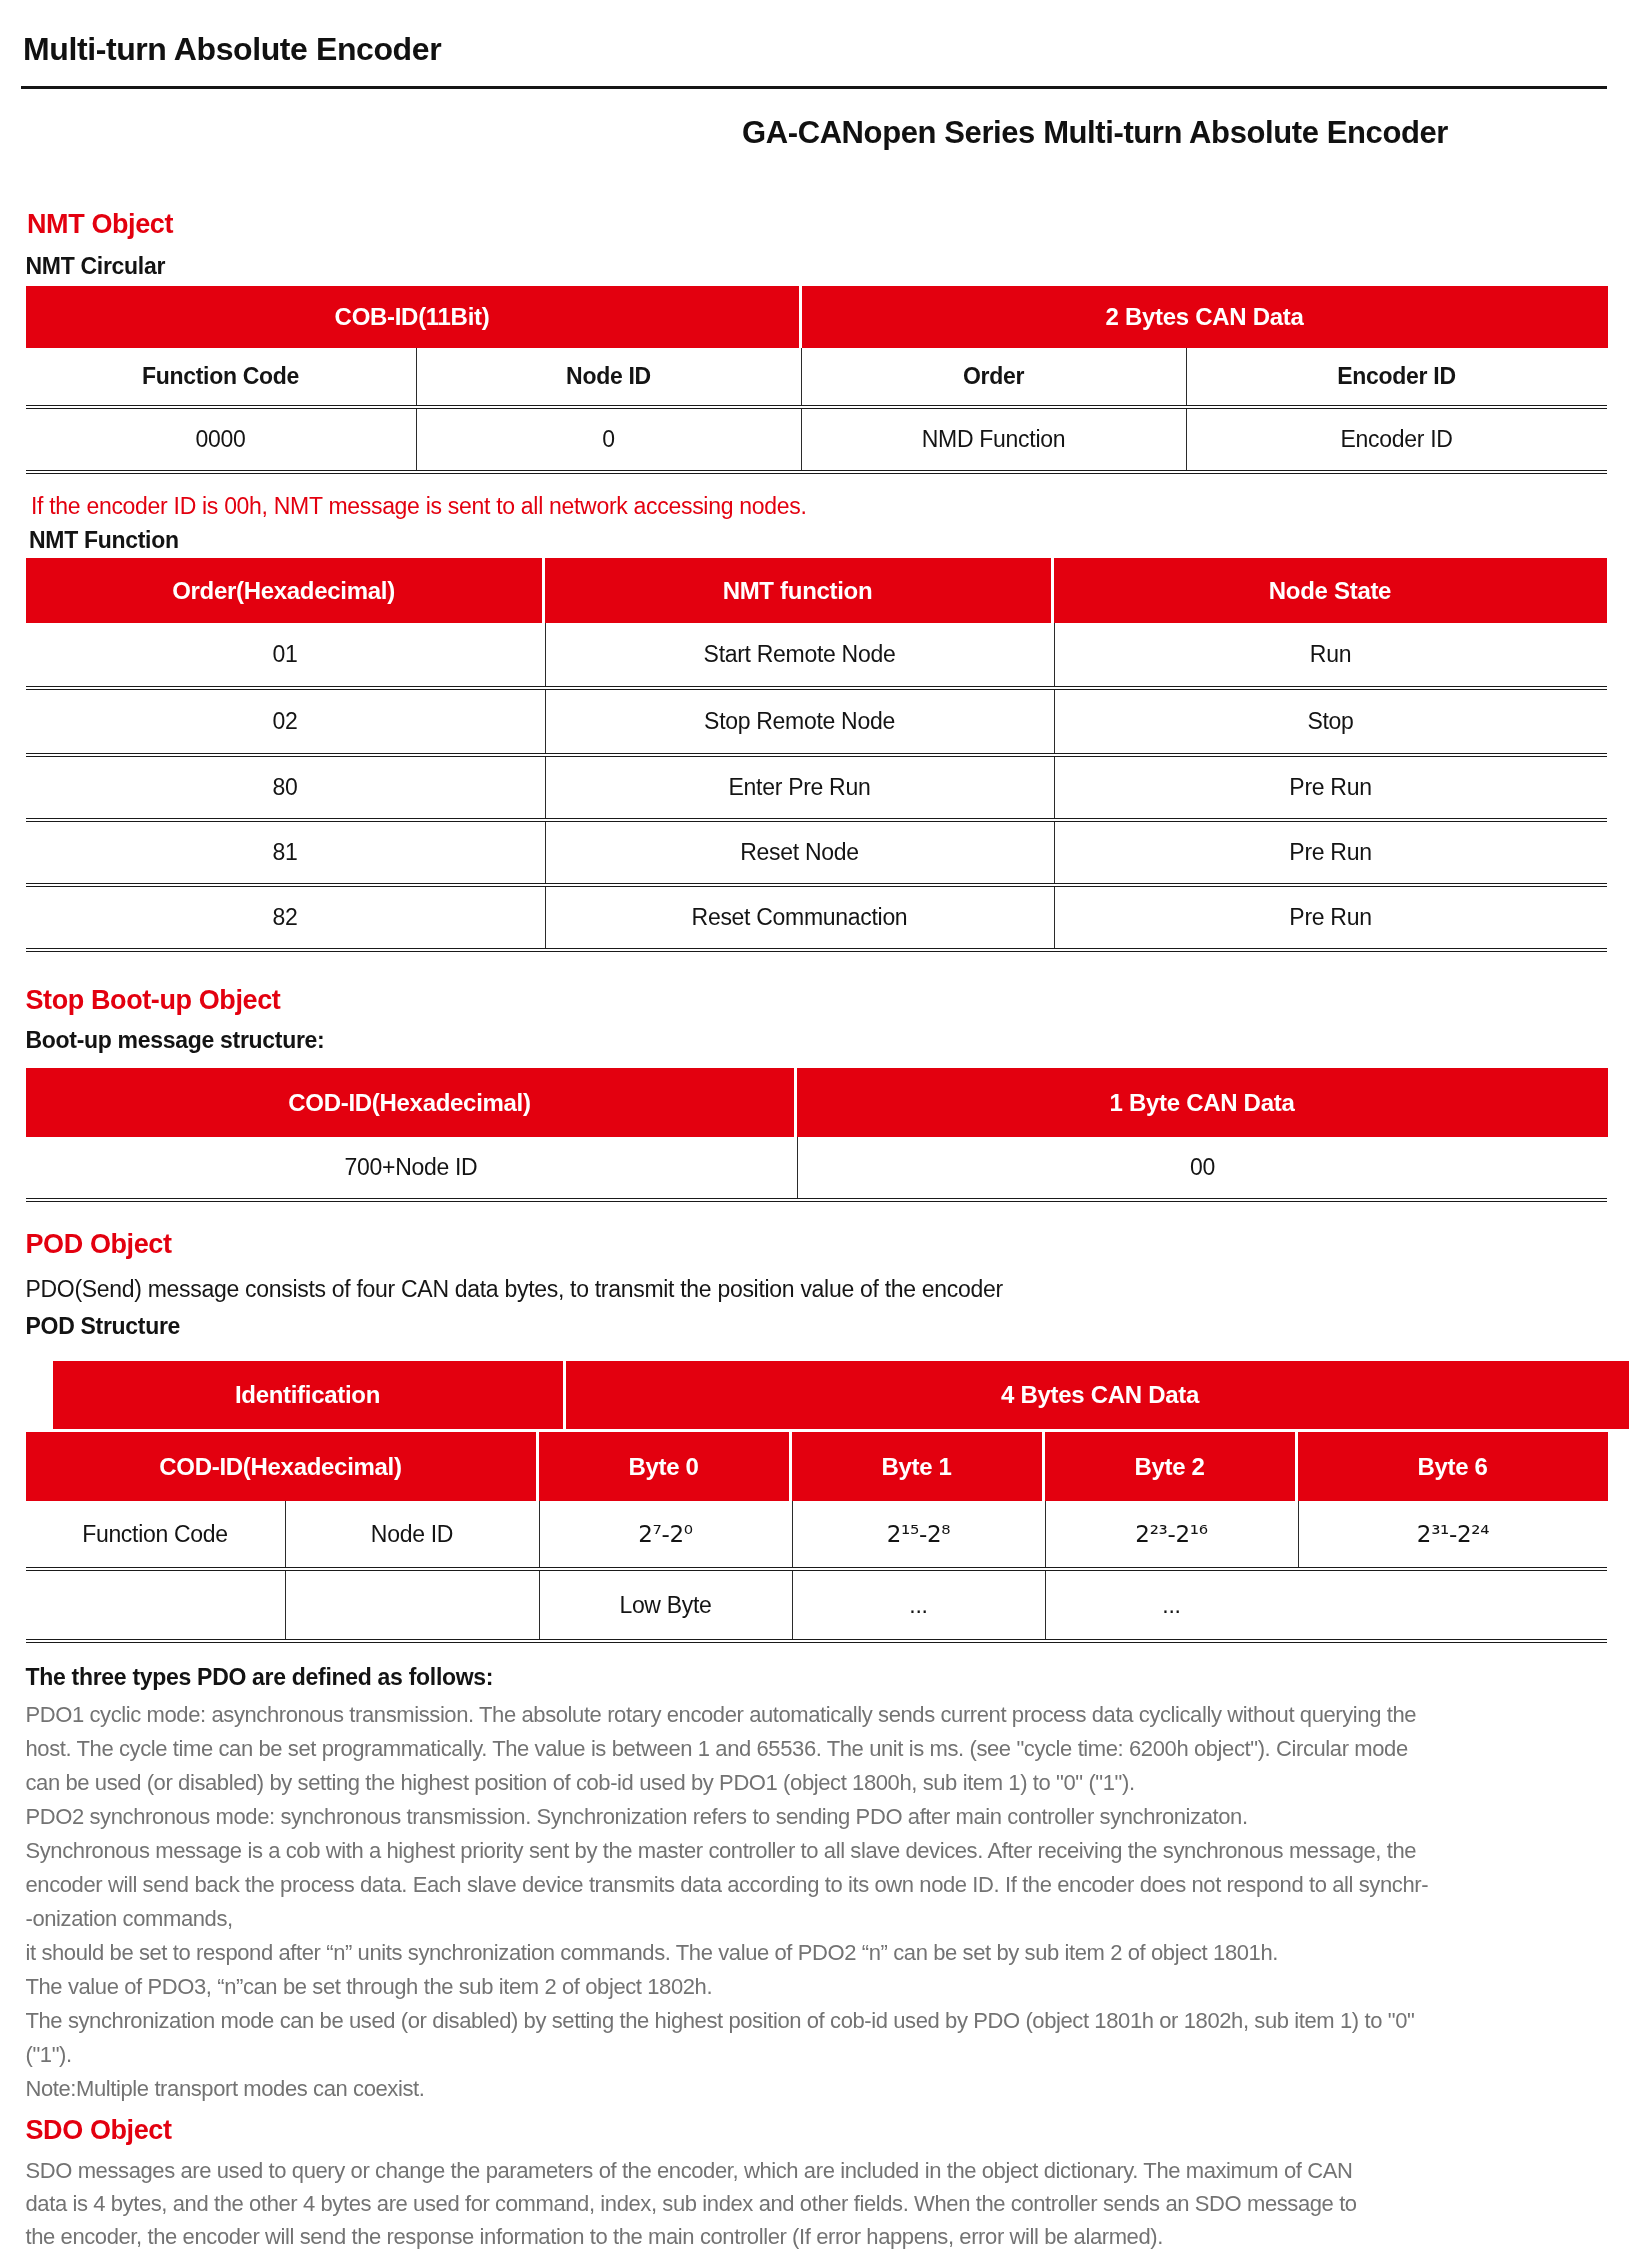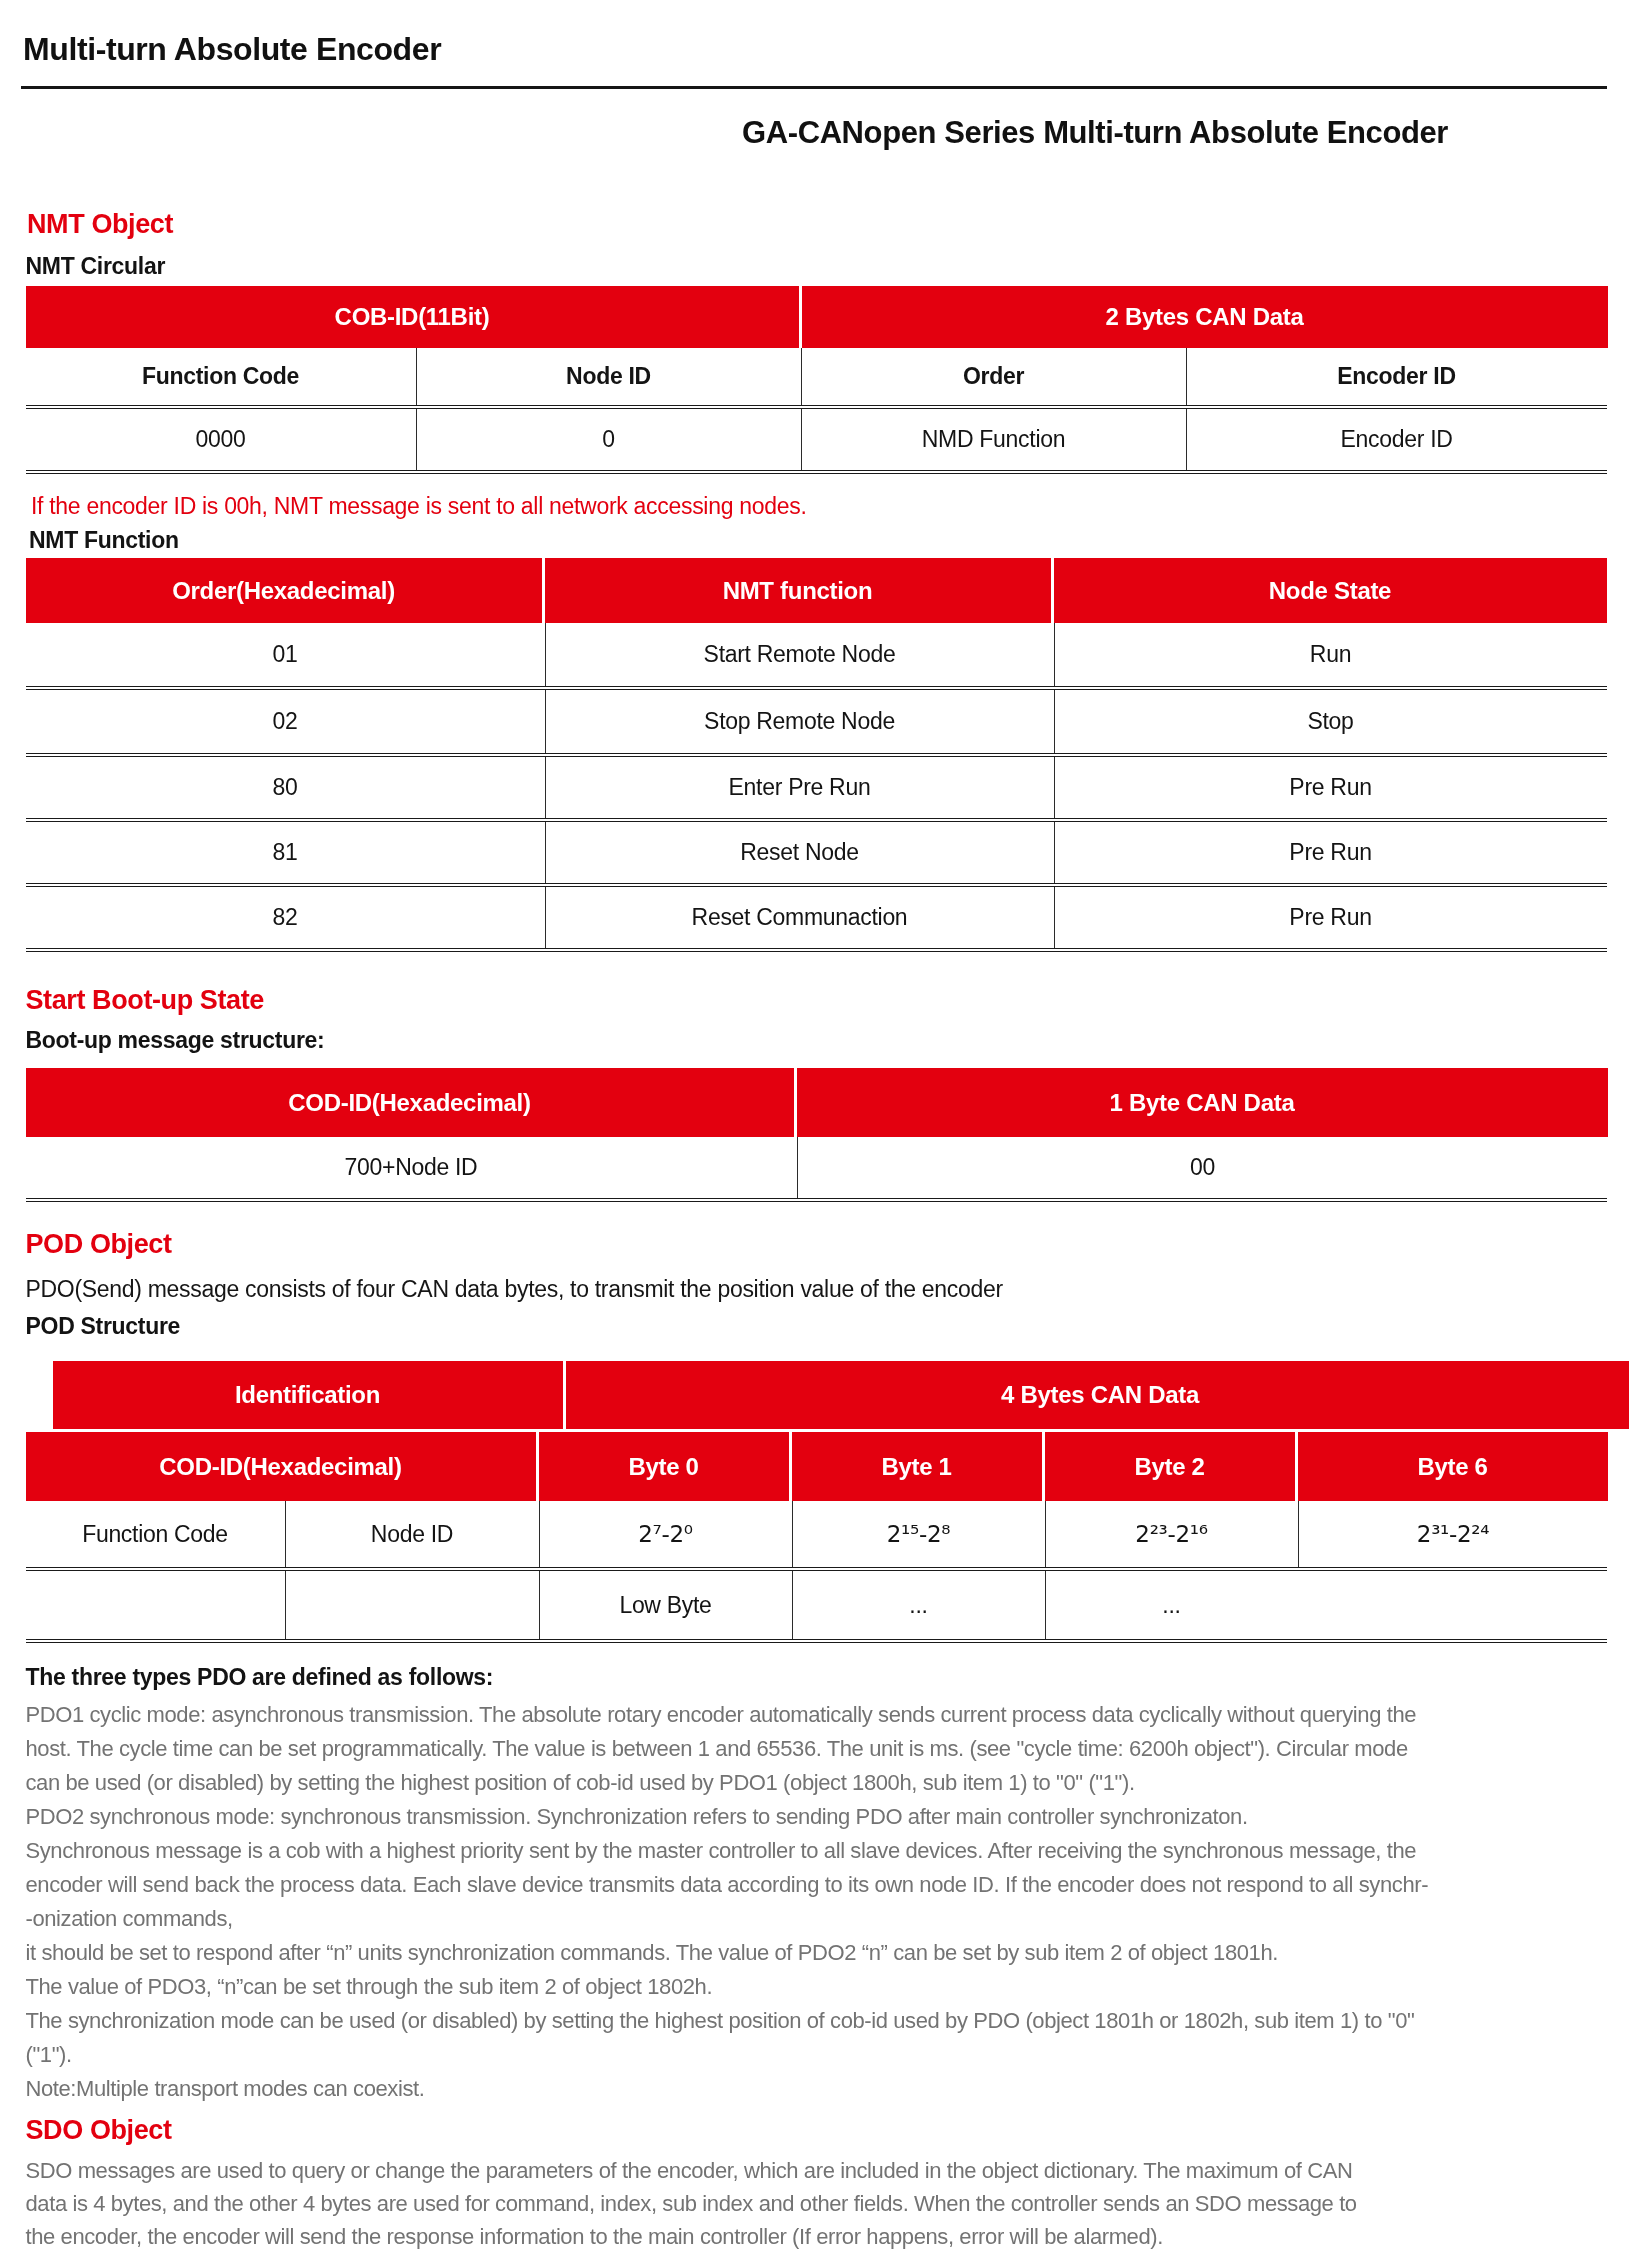--- a/index.html
+++ b/index.html
@@ -90,21 +90,21 @@
       <div class="cell vl" style="width:509px">Reset Node</div>
       <div class="cell vl" style="width:553px">Pre Run</div>
     </div>
     <div class="row dbl" style="height:65px">
       <div class="cell" style="width:519px">82</div>
       <div class="cell vl" style="width:509px">Reset Communaction</div>
       <div class="cell vl" style="width:553px">Pre Run</div>
     </div>
   </div>
 
-  <div class="h-red" style="top:985px;left:25.5px">Start Boot-up State</div>
+  <div class="h-red" style="top:985px;left:25.5px">Stop Boot-up Object</div>
   <div class="h-sub" style="top:1027px">Boot-up message structure:</div>
 
   <div class="tbl" style="top:1068px">
     <div class="row red" style="height:69px">
       <div class="cell wr" style="width:771px">COD-ID(Hexadecimal)</div>
       <div class="cell" style="width:811px">1 Byte CAN Data</div>
     </div>
     <div class="row dbl" style="height:65px">
       <div class="cell" style="width:771px">700+Node ID</div>
       <div class="cell vl" style="width:811px">00</div>

